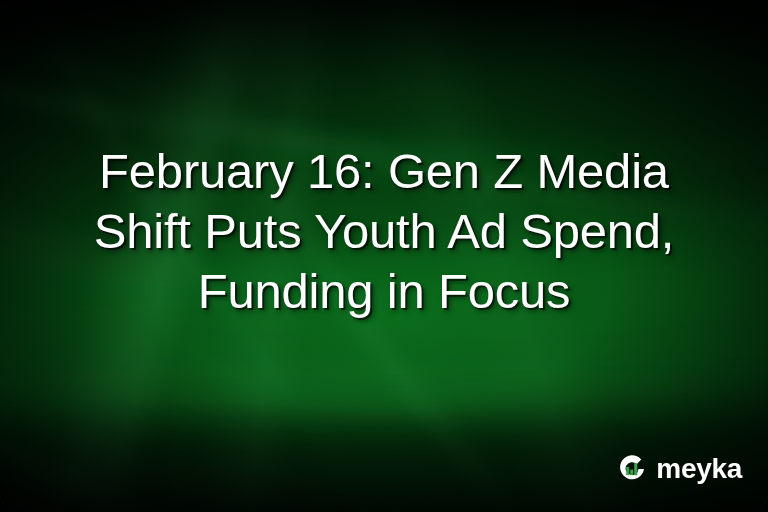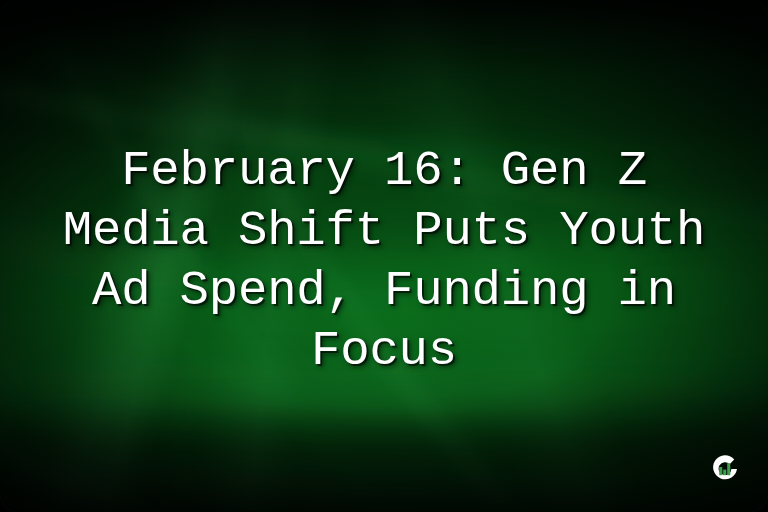--- a/index.html
+++ b/index.html
@@ -5,21 +5,21 @@
   html, body {
     margin: 0;
     padding: 0;
     background: #000;
   }
   .card {
     position: relative;
     width: 768px;
     height: 512px;
     overflow: hidden;
-    font-family: Liberation Mono, monospace;
+    font-family: Liberation Sans, sans-serif;
     background: #02150a;
     border-radius: 17px;
   }
 
   
   .bg-base {
     position: absolute;
     inset: 0;
     background:
       radial-gradient(120% 90% at 52% 62%, #0b6b1c 0%, #075014 32%, #04330d 55%, #021a07 75%, #010c04 100%);
@@ -146,15 +146,16 @@
 
   <h1 class="headline">February 16: Gen Z Media Shift Puts Youth Ad Spend, Funding in Focus</h1>
 
   <div class="logo">
     <svg class="logo-mark" viewBox="0 0 34 34" xmlns="http://www.w3.org/2000/svg">
       <path d="M26.2,7.4 A12,12 0 1 0 29,17 L23.4,17 A6.4,6.4 0 1 1 21.6,12.2 Z" fill="#ffffff"></path>
       <rect x="11.2" y="15.0" width="3.1" height="8.2" fill="#3f9d4e"></rect>
       <rect x="15.2" y="17.6" width="3.1" height="5.6" fill="#3f9d4e"></rect>
       <rect x="19.2" y="11.2" width="3.1" height="12.0" fill="#3f9d4e"></rect>
     </svg>
+    <span class="logo-text">meyka</span>
   </div>
 
 </div>
 
 </body></html>

